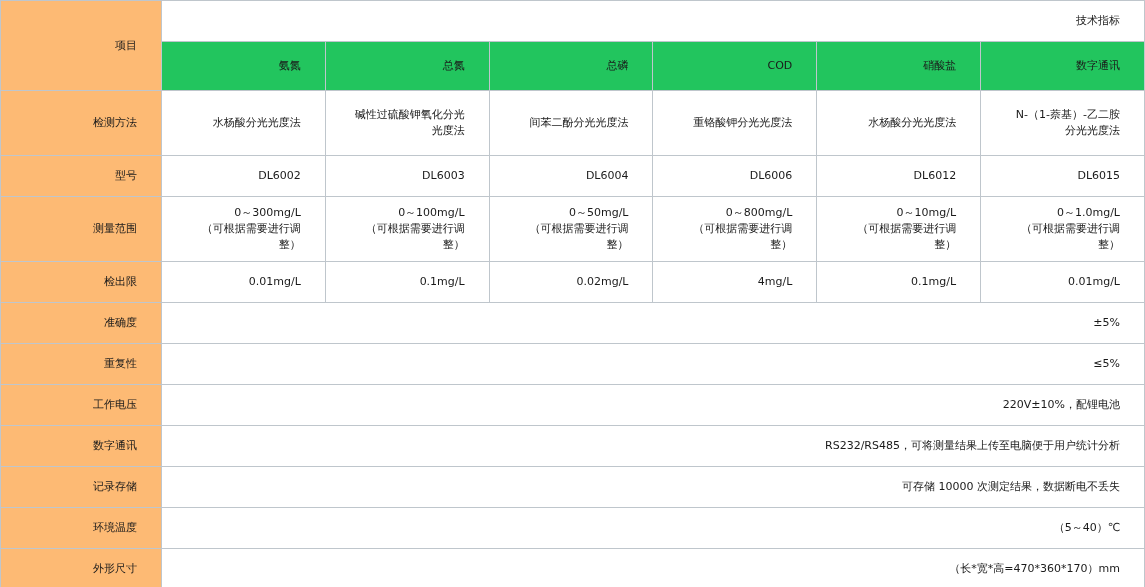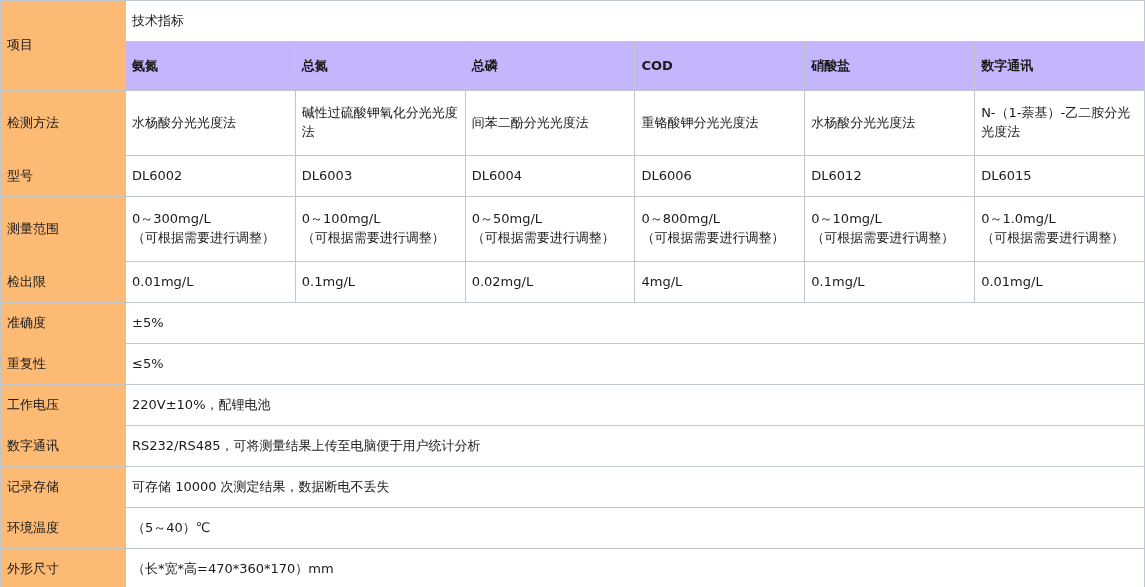--- a/index.html
+++ b/index.html
@@ -12,36 +12,36 @@
     font-size: 13px;
     color: #000000;
   }
   #spec-table {
     width: 1145px;
     border-collapse: collapse;
     table-layout: fixed;
   }
   #spec-table td {
     border: 1px solid #bfc6cc;
-    text-align: left;
+    text-align: right;
     vertical-align: middle;
-    padding: 4px 6px;
+    padding: 4px 24px;
     line-height: 1.45;
-    font-size: 13px;
+    font-size: 11px;
     color: #1a1a1a;
   }
   td.label {
     background: #fdba74;
     color: #ffffff;
     font-size: 13px;
     width: 112px;
   }
   td.sub {
-    background: #c4b5fd;
-    font-weight: bold;
+    background: #22c55e;
+    font-weight: normal;
   }
   td.head {
     background: #ffffff;
   }
   tr.r-item td { height: 40px; }
   tr.r-method td { height: 56px; }
   tr.r-model td { height: 32px; }
   tr.r-range td { height: 56px; }
   tr.r-limit td { height: 32px; }
   tr.r-plain td { height: 32px; }

